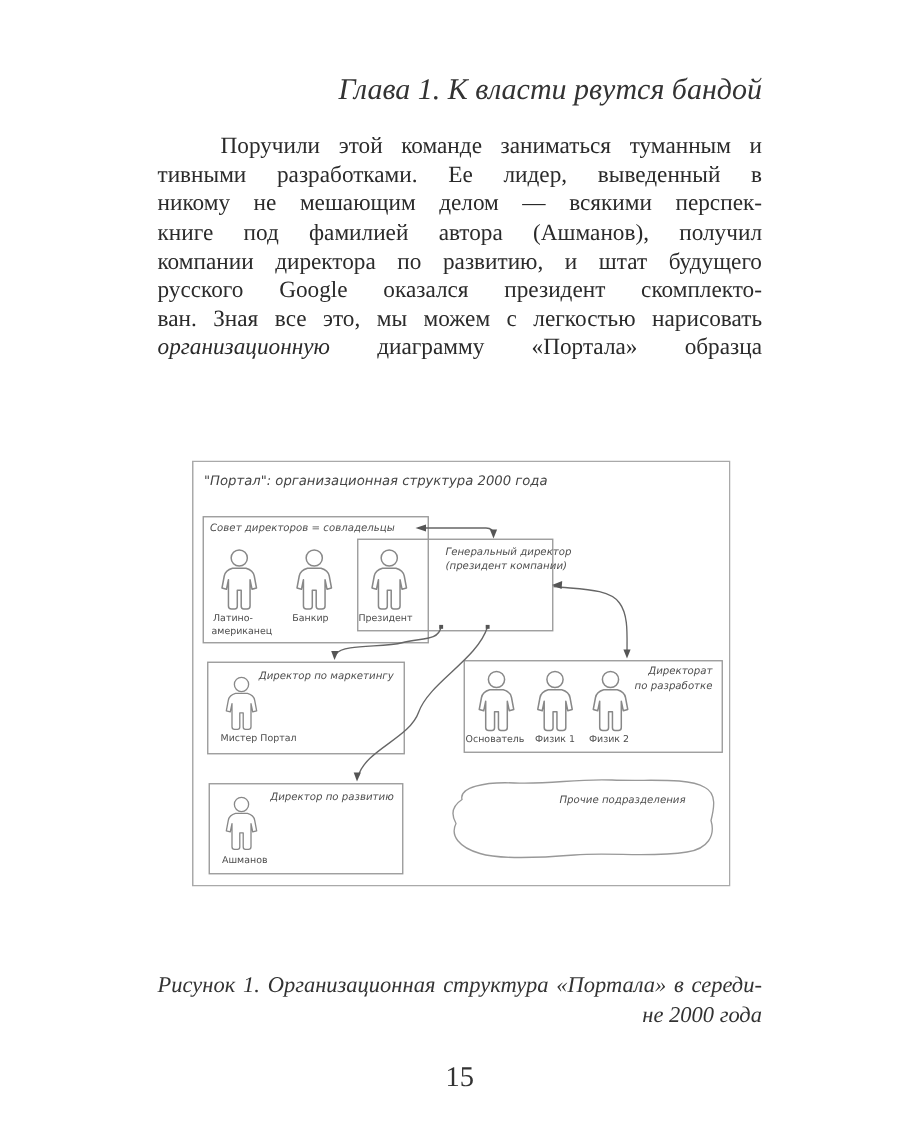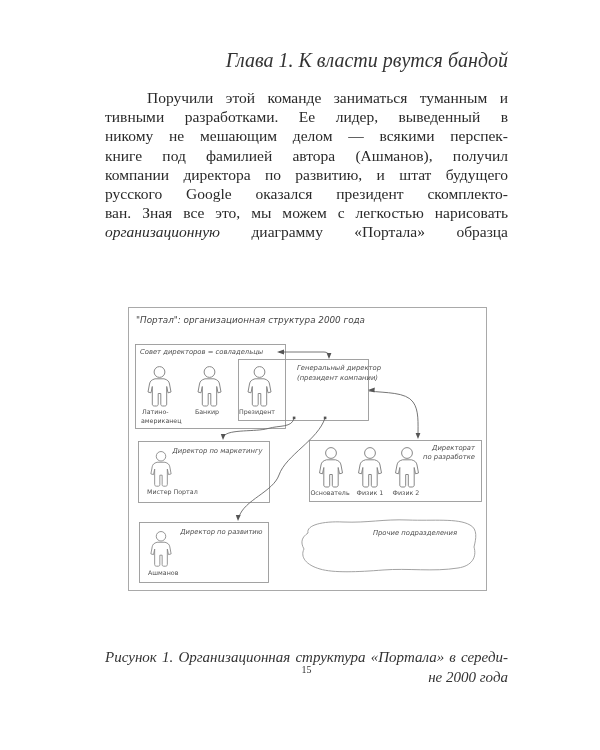--- a/index.html
+++ b/index.html
@@ -20,22 +20,22 @@
   .pline.last{text-align-last:left;}
   .pline .em{font-style:italic;}
   .diagram{position:absolute;top:307px;left:128px;width:359px;height:284px;}
   .caption{
     position:absolute;top:616px;left:105px;width:403px;
     font-style:italic;font-size:15px;color:#333;margin-top:31px;
   }
   .cap1{line-height:20px;text-align:justify;text-align-last:justify;white-space:nowrap;}
   .cap2{line-height:20px;text-align:right;}
   .page-number{
-    position:absolute;top:664px;left:105px;width:403px;
-    text-align:center;font-size:10px;color:#333;
+    position:absolute;top:708px;left:105px;width:403px;
+    text-align:center;font-size:19px;color:#333;
   }
   svg text{
     font-family:"DejaVu Sans", sans-serif;fill:#4d4d4d;
   }
   .dtitle{font-size:8.8px;font-style:italic;fill:#444;}
   .boxlabel{font-size:6.8px;font-style:italic;}
   .figlabel{font-size:6.3px;}
 </style>
 </head>
 <body>

